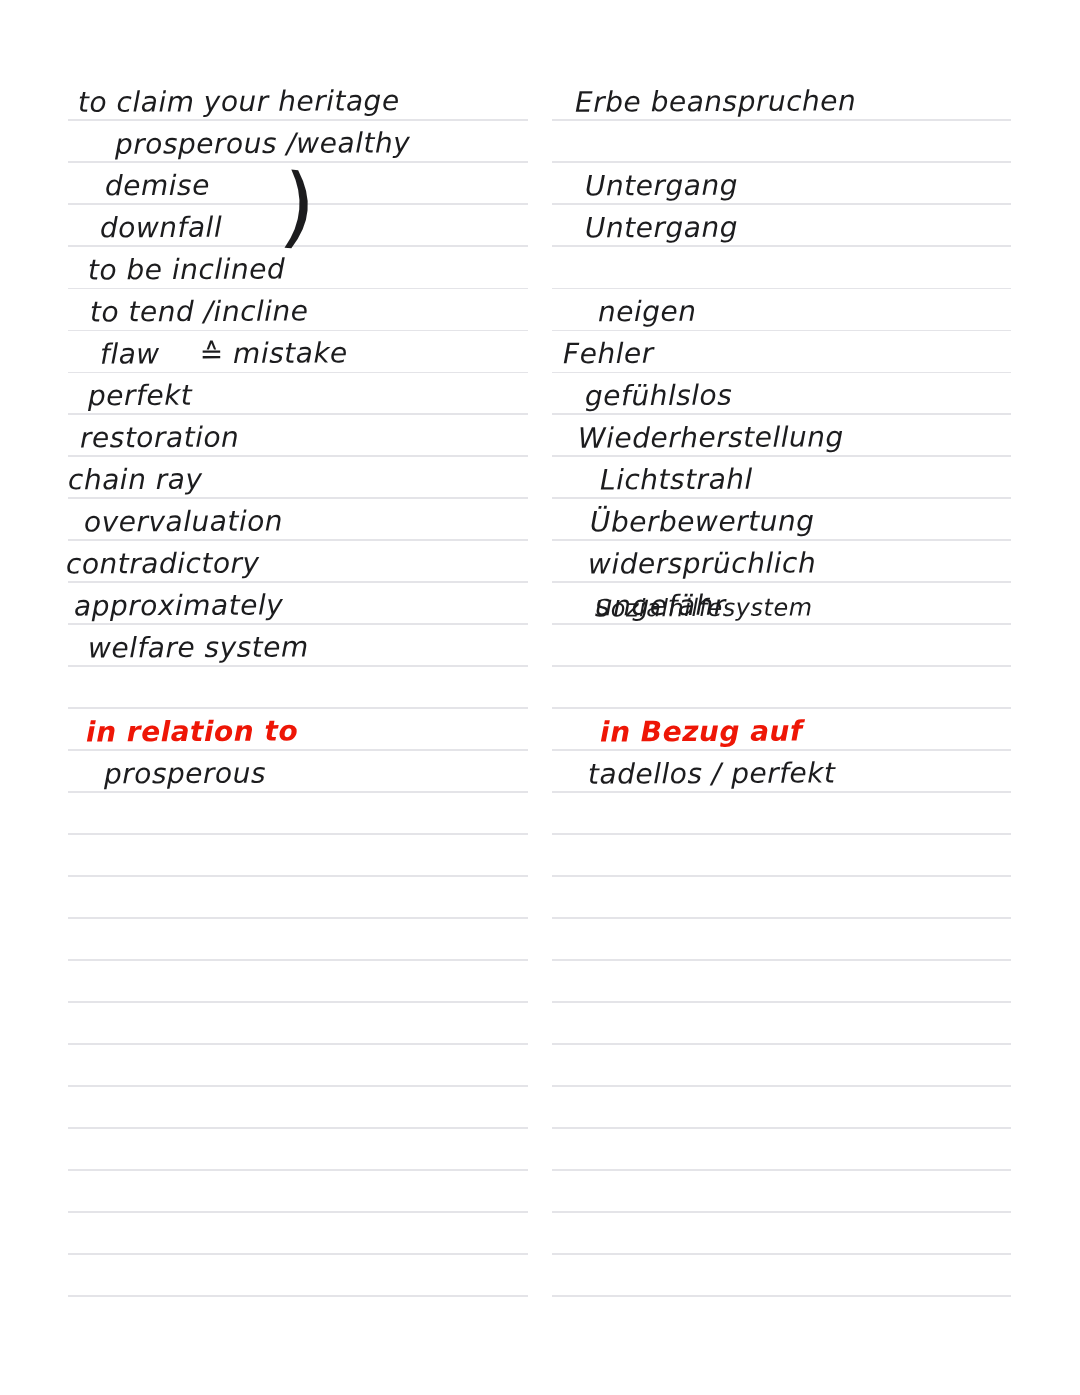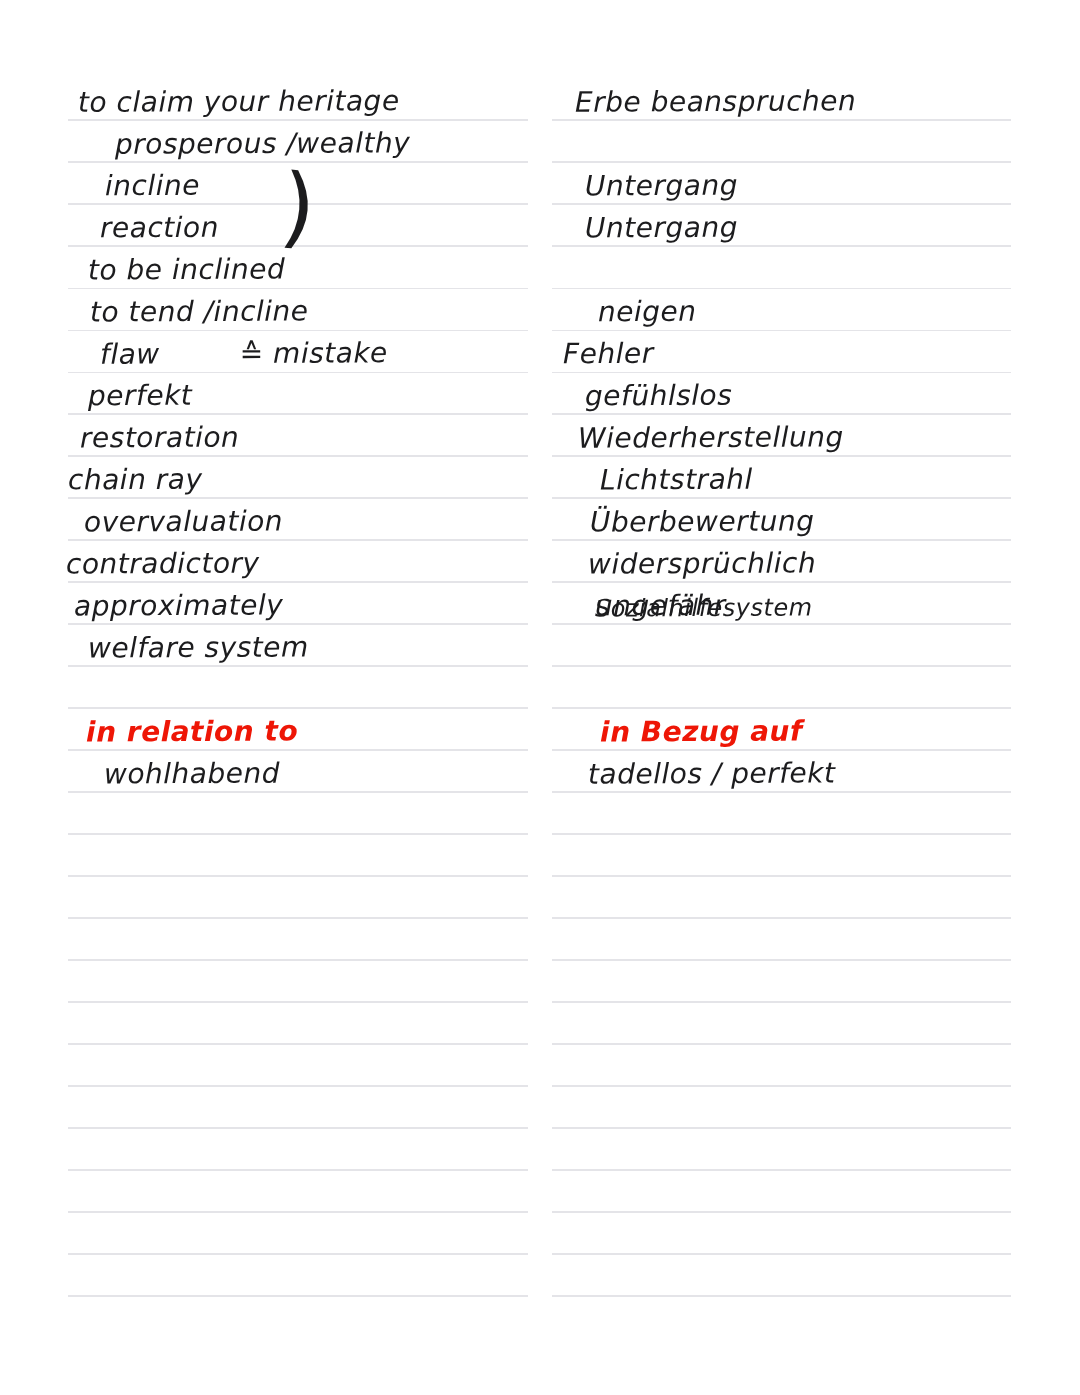--- a/index.html
+++ b/index.html
@@ -34,21 +34,21 @@
     color:var(--ink);
     font-size:28px;
     line-height:35px;
     height:35px;
     font-style:italic;
     letter-spacing:0.5px;
     transform:rotate(-0.3deg);
   }
   .entry.sm{font-size:24px;}
   .entry.red{color:var(--red);font-weight:bold;}
-  .note-gap{display:inline-block;margin-left:80px;}
+  .note-gap{display:inline-block;margin-left:40px;}
   .brace{
     position:absolute;
     color:var(--ink);
     font-size:88px;
     line-height:88px;
     font-style:normal;
     transform:rotate(5deg);
   }
 </style>
 </head>
@@ -56,34 +56,34 @@
 
 <div class="page">
 
   <div class="ruled left"></div>
   <div class="ruled right"></div>
 
   <span class="brace" style="top:163px;left:281px">)</span>
 
   <span class="entry" style="top:84px;left:78px">to claim your heritage</span>
   <span class="entry" style="top:126px;left:115px">prosperous /wealthy</span>
-  <span class="entry" style="top:168px;left:105px">incline</span>
-  <span class="entry" style="top:210px;left:100px">reaction</span>
+  <span class="entry" style="top:168px;left:105px">demise</span>
+  <span class="entry" style="top:210px;left:100px">downfall</span>
   <span class="entry" style="top:252px;left:88px">to be inclined</span>
   <span class="entry" style="top:294px;left:90px">to tend /incline</span>
   <span class="entry" style="top:336px;left:100px"><span>flaw</span><span class="note-gap">≙ mistake</span></span>
   <span class="entry" style="top:378px;left:88px">perfekt</span>
   <span class="entry" style="top:420px;left:80px">restoration</span>
   <span class="entry" style="top:462px;left:68px">chain ray</span>
   <span class="entry" style="top:504px;left:84px">overvaluation</span>
   <span class="entry" style="top:546px;left:66px">contradictory</span>
   <span class="entry" style="top:588px;left:74px">approximately</span>
   <span class="entry" style="top:630px;left:88px">welfare system</span>
   <span class="entry red" style="top:714px;left:86px">in relation to</span>
-  <span class="entry" style="top:756px;left:104px">wohlhabend</span>
+  <span class="entry" style="top:756px;left:104px">prosperous</span>
 
   <span class="entry" style="top:84px;left:575px">Erbe beanspruchen</span>
   <span class="entry" style="top:168px;left:585px">Untergang</span>
   <span class="entry" style="top:210px;left:585px">Untergang</span>
   <span class="entry" style="top:294px;left:598px">neigen</span>
   <span class="entry" style="top:336px;left:563px">Fehler</span>
   <span class="entry" style="top:378px;left:585px">gefühlslos</span>
   <span class="entry" style="top:420px;left:578px">Wiederherstellung</span>
   <span class="entry" style="top:462px;left:600px">Lichtstrahl</span>
   <span class="entry" style="top:504px;left:590px">Überbewertung</span>

